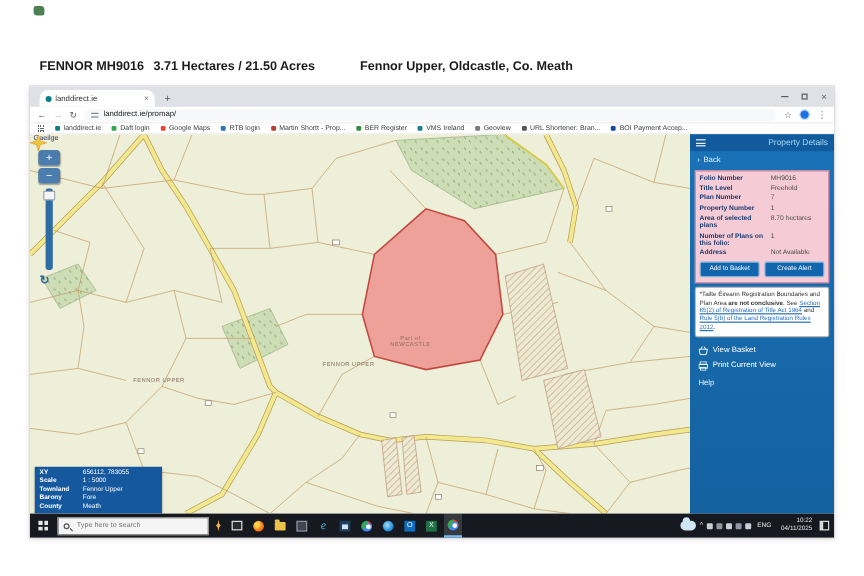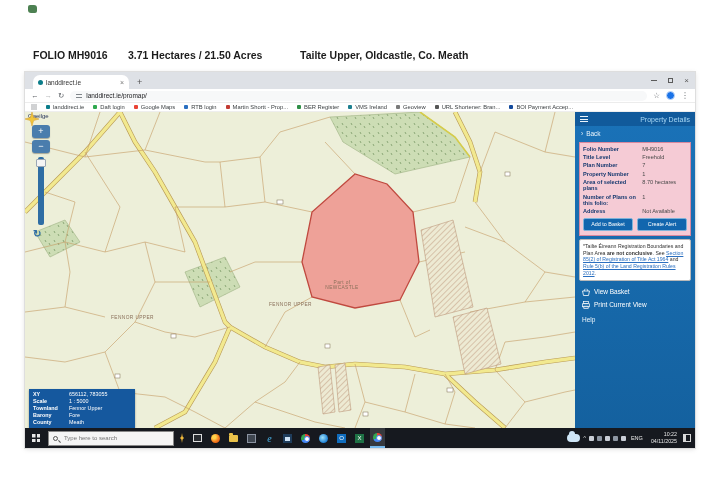--- a/index.html
+++ b/index.html
@@ -129,23 +129,23 @@
   .mini{width:5px;height:5px;background:#c9ced6;border-radius:1px}
   .mini.dark{background:#8e97a3}
   .eng{color:#e8e8e8;font-size:5.5px;padding:0 2px}
   .clock{color:#e8e8e8;font-size:5.3px;text-align:right;line-height:1.25;padding:0 3px}
   .notif{width:8px;height:8px;border:1px solid #d9d9d9;border-left-width:3px;margin-right:2px}
 </style>
 </head>
 <body>
 
 <div class="corner-mark" data-interactable="false"></div>
-<div class="hdr folio" data-interactable="false">FOLIO MH9016</div>
+<div class="hdr folio" data-interactable="false">FENNOR MH9016</div>
 <div class="hdr area" data-interactable="false">3.71 Hectares  /  21.50 Acres</div>
-<div class="hdr loc" data-interactable="false">Tailte Upper, Oldcastle, Co. Meath</div>
+<div class="hdr loc" data-interactable="false">Fennor Upper, Oldcastle, Co. Meath</div>
 
 <div class="shot" data-interactable="false">
 
   <div class="tabs" data-interactable="false">
     <div class="tab" data-interactable="true">
       <span class="fava" data-interactable="false"></span>
       <span class="ttl" data-interactable="false">landdirect.ie</span>
       <span class="x" data-interactable="true">×</span>
     </div>
     <span class="newtab" data-interactable="true">+</span>

